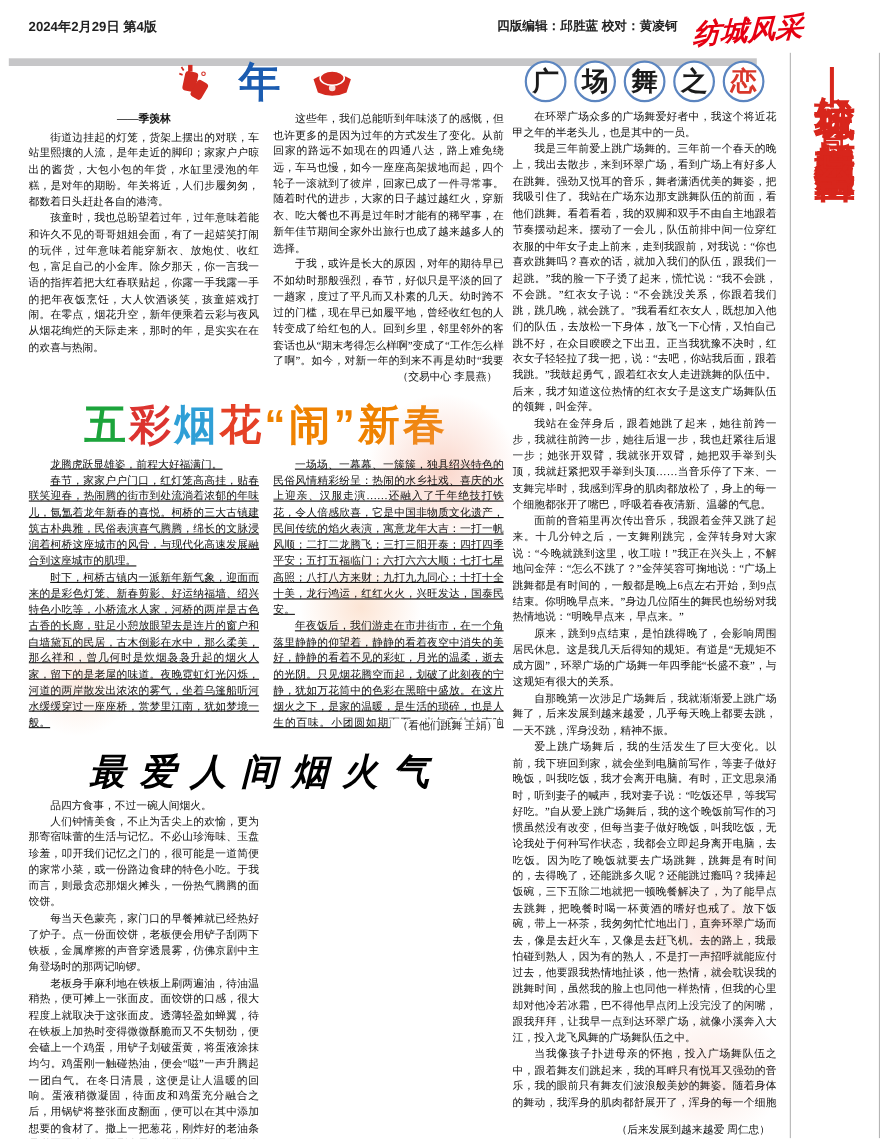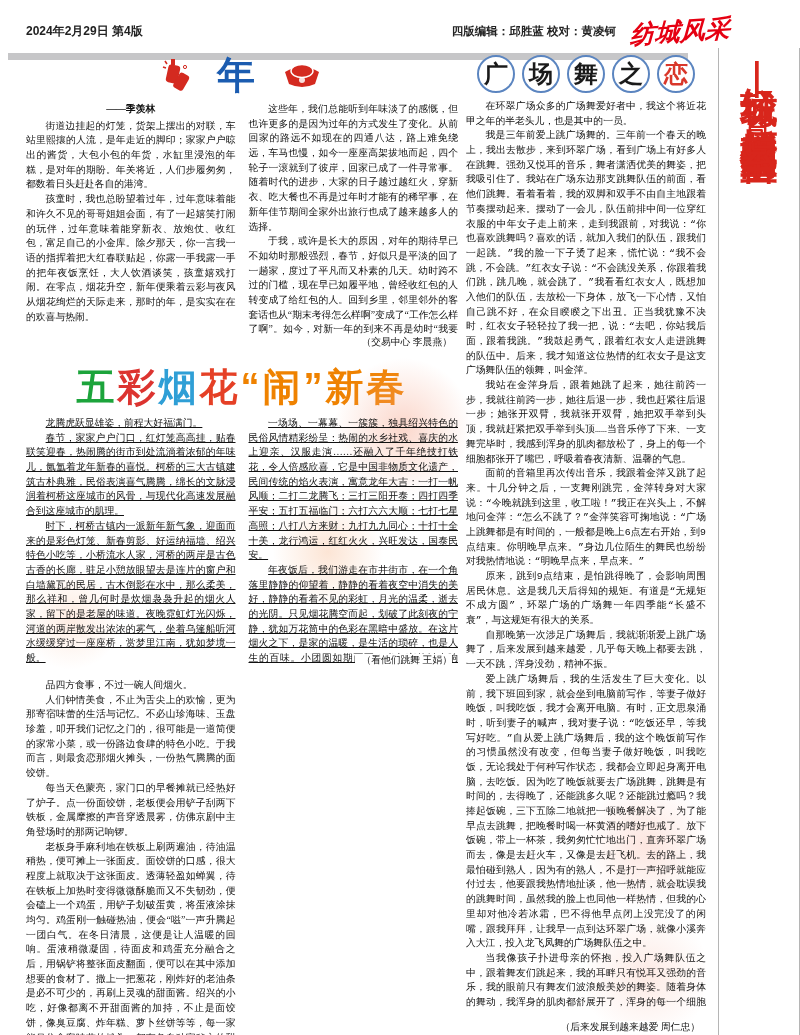--- a/index.html
+++ b/index.html
@@ -1,19 +1,19 @@
 <!DOCTYPE html>
 <html><head>
 <meta charset="utf-8">
 <style>
   html,body{margin:0;padding:0;background:#ffffff;}
   .page{position:relative;width:800px;height:1035px;background:#fff;overflow:hidden;
         font-family:"Liberation Serif","DejaVu Serif",serif;color:#111;}
   
-  .header{display:flex;align-items:center;padding:16px 8px 2px 26px;height:30px;}
+  .header{display:flex;align-items:flex-start;padding:16px 8px 2px 26px;height:30px;}
   .hdr-date{font-family:"Liberation Sans","DejaVu Sans",sans-serif;font-weight:bold;font-size:12px;color:#222;}
   .hdr-spacer{flex:1;}
   .hdr-editors{font-family:"Liberation Sans","DejaVu Sans",sans-serif;font-weight:bold;font-size:11.5px;color:#222;margin-right:14px;padding-left:24px;}
   .masthead{font-family:"Liberation Serif","DejaVu Serif",serif;font-weight:bold;font-style:italic;
             font-size:25px;color:#e60012;transform:rotate(-4deg) skewX(-6deg);margin-right:62px;line-height:1;}
   .graybar{margin:5px 0 0 8px;width:680px;height:7px;background:#c6c6c8;}
   
   .content{position:absolute;left:0;top:48px;right:0;bottom:0;display:flex;}
   .left-zone{width:432px;margin-left:26px;display:flex;flex-direction:column;}
   .dance-zone{width:240px;margin-left:8px;display:flex;flex-direction:column;position:relative;}
@@ -39,21 +39,21 @@
   
   .yh-section{margin-top:10px;position:relative;flex:1;display:flex;flex-direction:column;}
   .yh-title{height:48px;display:flex;align-items:center;justify-content:center;
             font-family:"Liberation Serif","DejaVu Serif",serif;font-weight:900;font-size:33px;letter-spacing:13px;color:#000;
             font-style:italic;}
   .yh-body{flex:1;position:relative;}
   
   .dance-title-row{height:52px;display:flex;align-items:center;justify-content:center;gap:7px;}
   .circle-char{width:38px;height:38px;border:2px solid #5b85c0;border-radius:50%;display:flex;align-items:center;justify-content:center;
                font-family:"Liberation Sans","DejaVu Sans",sans-serif;font-weight:900;font-size:24px;background:#fff;box-sizing:border-box;}
-  .dance-body{height:908px;position:relative;font-family:Liberation Mono, monospace;}
+  .dance-body{height:908px;position:relative;}
   .fw-char{display:inline-block;}
   
   .vertical-headline{writing-mode:vertical-rl;text-orientation:mixed;
                      font-family:"Liberation Sans","DejaVu Sans",sans-serif;font-weight:900;
                      font-size:37px;color:#d8261c;line-height:1;margin-top:10px;letter-spacing:1px;}
   
   .spark{position:absolute;border-radius:50%;pointer-events:none;}
   .s1{width:150px;height:150px;right:-20px;top:-10px;background:radial-gradient(circle,rgba(246,166,140,.45),rgba(246,166,140,0) 65%);}
   .s2{width:120px;height:120px;right:70px;top:130px;background:radial-gradient(circle,rgba(248,190,150,.40),rgba(248,190,150,0) 65%);}
   .s3{width:110px;height:110px;left:-10px;bottom:-6px;background:radial-gradient(circle,rgba(250,200,170,.35),rgba(250,200,170,0) 65%);}
@@ -115,20 +115,21 @@
             <span class="fw-char" style="color: rgb(239, 130, 0);">新</span>
             <span class="fw-char" style="color: rgb(239, 130, 0);">春</span>
           </div>
         <div class="fw-body body-text two-col">
           <div data-paragraphs="articles.fireworks.paragraphs"><p class="para">龙腾虎跃显雄姿，前程大好福满门。</p><p class="para">春节，家家户户门口，红灯笼高高挂，贴春联笑迎春，热闹腾的街市到处流淌着浓郁的年味儿，氤氲着龙年新春的喜悦。柯桥的三大古镇建筑古朴典雅，民俗表演喜气腾腾，绵长的文脉浸润着柯桥这座城市的风骨，与现代化高速发展融合到这座城市的肌理。</p><p class="para">时下，柯桥古镇内一派新年新气象，迎面而来的是彩色灯笼、新春剪影、好运纳福墙、绍兴特色小吃等，小桥流水人家，河桥的两岸是古色古香的长廊，驻足小憩放眼望去是连片的窗户和白墙黛瓦的民居，古木倒影在水中，那么柔美，那么祥和，曾几何时是炊烟袅袅升起的烟火人家，留下的是老屋的味道。夜晚霓虹灯光闪烁，河道的两岸散发出浓浓的雾气，坐着乌篷船听河水缓缓穿过一座座桥，赏梦里江南，犹如梦境一般。</p><p class="para">一场场、一幕幕、一簇簇，独具绍兴特色的民俗风情精彩纷呈：热闹的水乡社戏、喜庆的水上迎亲、汉服走演……还融入了千年绝技打铁花，令人倍感欣喜，它是中国非物质文化遗产，民间传统的焰火表演，寓意龙年大吉：一打一帆风顺；二打二龙腾飞；三打三阳开泰；四打四季平安；五打五福临门；六打六六大顺；七打七星高照；八打八方来财；九打九九同心；十打十全十美，龙行鸿运，红红火火，兴旺发达，国泰民安。</p><p class="para">年夜饭后，我们游走在市井街市，在一个角落里静静的仰望着，静静的看着夜空中消失的美好，静静的看着不见的彩虹，月光的温柔，逝去的光阴。只见烟花腾空而起，划破了此刻夜的宁静，犹如万花筒中的色彩在黑暗中盛放。在这片烟火之下，是家的温暖，是生活的琐碎，也是人生的百味。小团圆如期而至，当午夜的钟声响起，阖家欢乐迎来了一个祥和、安康的中国龙年。</p></div>
         </div>
         <div class="signature">（看他们跳舞  王娟）</div>
       </section>
 
       <section class="article yh-section">
+        <div class="yh-title">最爱人间烟火气</div>
         <div class="yh-body body-text two-col">
           <div data-paragraphs="articles.yanhuo.paragraphs"><p class="para">品四方食事，不过一碗人间烟火。</p><p class="para">人们钟情美食，不止为舌尖上的欢愉，更为那寄宿味蕾的生活与记忆。不必山珍海味、玉盘珍羞，叩开我们记忆之门的，很可能是一道简便的家常小菜，或一份路边食肆的特色小吃。于我而言，则最贪恋那烟火摊头，一份热气腾腾的面饺饼。</p><p class="para">每当天色蒙亮，家门口的早餐摊就已经热好了炉子。点一份面饺饼，老板便会用铲子刮两下铁板，金属摩擦的声音穿透晨雾，仿佛京剧中主角登场时的那两记响锣。</p><p class="para">老板身手麻利地在铁板上刷两遍油，待油温稍热，便可摊上一张面皮。面饺饼的口感，很大程度上就取决于这张面皮。透薄轻盈如蝉翼，待在铁板上加热时变得微微酥脆而又不失韧劲，便会磕上一个鸡蛋，用铲子划破蛋黄，将蛋液涂抹均匀。鸡蛋刚一触碰热油，便会“嗞”一声升腾起一团白气。在冬日清晨，这便是让人温暖的回响。蛋液稍微凝固，待面皮和鸡蛋充分融合之后，用锅铲将整张面皮翻面，便可以在其中添加想要的食材了。撒上一把葱花，刚炸好的老油条是必不可少的，再刷上灵魂的甜面酱。绍兴的小吃，好像都离不开甜面酱的加持，不止是面饺饼，像臭豆腐、炸年糕、萝卜丝饼等等，每一家能吊住食客味蕾的摊头，都有各自独家秘方的甜面酱。最后，将油条的酥脆、葱的香味、鸡蛋的细嫩、酱的浓郁，统统包裹起来，便是一份地道的绍兴面饺饼了。</p></div>
         </div>
 
       </section>
     </div>
 
     <div class="dance-zone">
       <div class="spark s4"></div>
       <div class="spark s5"></div>

